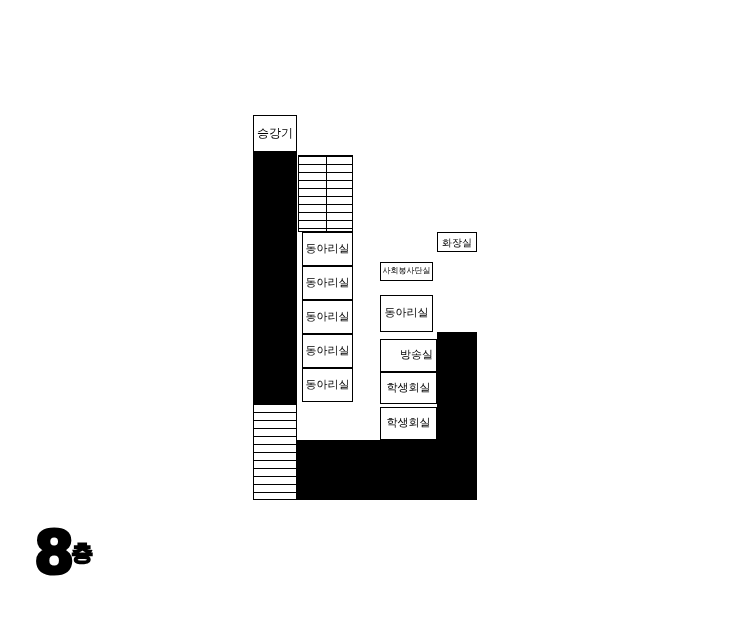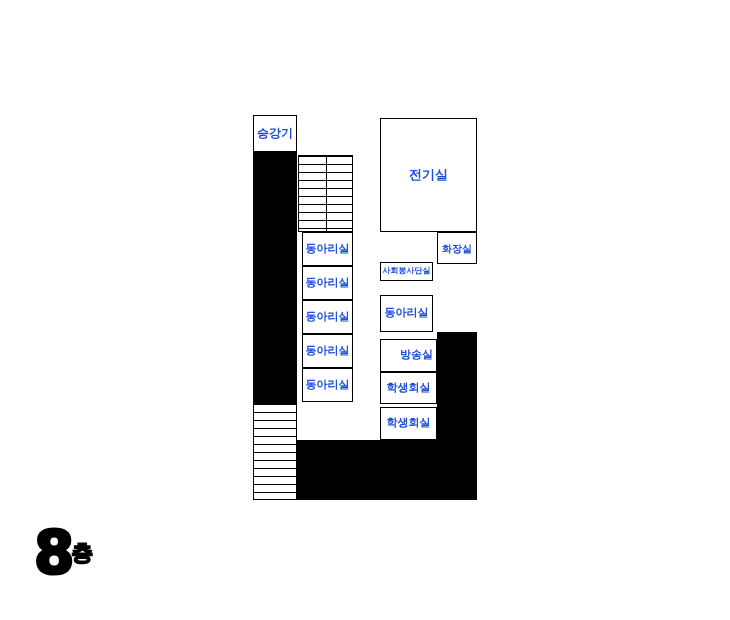--- a/index.html
+++ b/index.html
@@ -17,24 +17,23 @@
   .room{
     position:absolute;
     box-sizing:border-box;
     border:1px solid #000;
     background:#fff;
     display:flex;
     align-items:center;
     justify-content:center;
     text-align:center;
     font-size:11px;
-    color:#1d4ed8;
+    color:#000000;
     line-height:1.1;
     white-space:nowrap;
-    font-weight:bold;
   }
   .wall{
     position:absolute;
     background:#000;
   }
   .stairs{
     position:absolute;
     box-sizing:border-box;
     border:1px solid #000;
     background:
@@ -43,21 +42,21 @@
   .stairs .rail{
     position:absolute;
     top:0;bottom:0;
     left:50%;
     width:1px;
     background:#000;
   }
   
   .elevator        {left:253px;top:115px;width:44px;height:37px;font-size:12px;}
   .electrical      {left:380px;top:118px;width:97px;height:114px;font-size:13px;}
-  .restroom        {left:437px;top:232px;width:40px;height:32px;font-size:10px;}
+  .restroom        {left:437px;top:232px;width:40px;height:20px;font-size:10px;}
   .prayer          {left:432px;top:260px;width:45px;height:72px;font-size:12px;}
   .social          {left:380px;top:262px;width:53px;height:19px;font-size:8px;}
   .club-right      {left:380px;top:295px;width:53px;height:37px;}
   .club-l1         {left:302px;top:232px;width:51px;height:34px;}
   .club-l2         {left:302px;top:266px;width:51px;height:34px;}
   .club-l3         {left:302px;top:300px;width:51px;height:34px;}
   .club-l4         {left:302px;top:334px;width:51px;height:34px;}
   .club-l5         {left:302px;top:368px;width:51px;height:34px;}
   .broadcast       {left:380px;top:339px;width:57px;height:33px;padding-left:16px;}
   .council1        {left:380px;top:372px;width:57px;height:32px;}
@@ -92,21 +91,20 @@
     margin-left:-1px;
   }
 </style>
 </head>
 <body>
 
 <div class="screen">
 
   <div class="room elevator">승강기</div>
 
-  <div class="room electrical">전기실</div>
 
   <div class="room restroom">화장실</div>
 
 
   <div class="room social">사회봉사단실</div>
 
   <div class="room club-right">동아리실</div>
 
   <div class="room club-l1">동아리실</div>
   <div class="room club-l2">동아리실</div>

